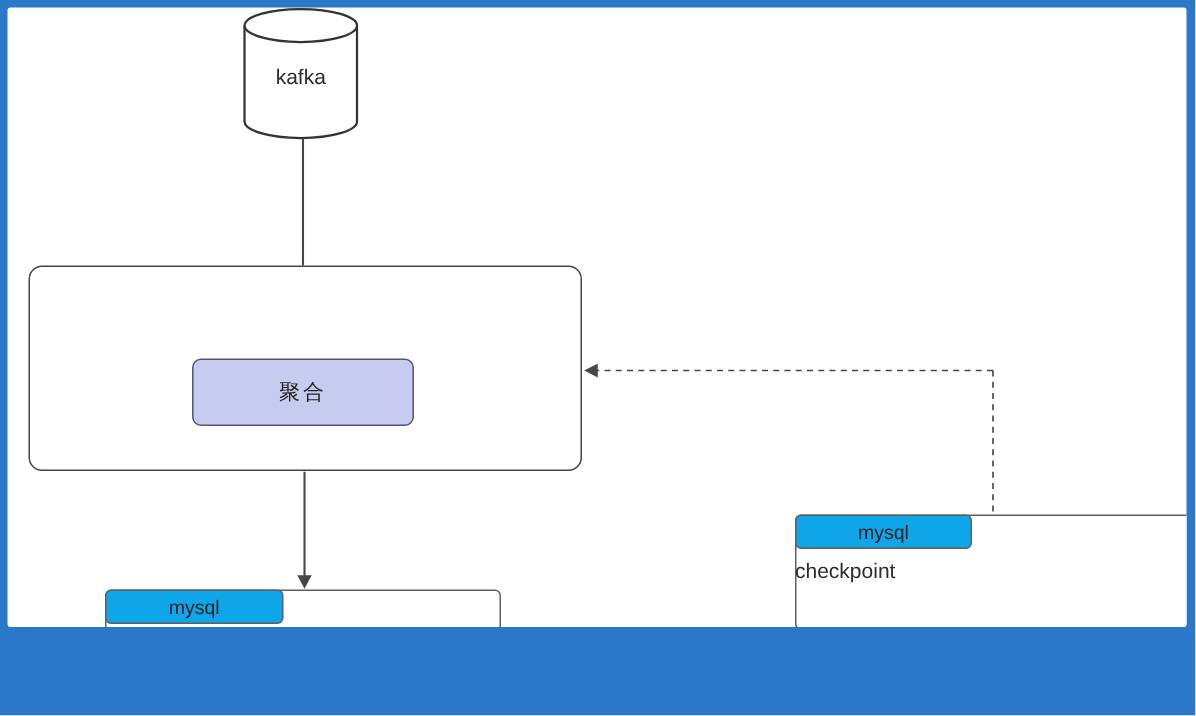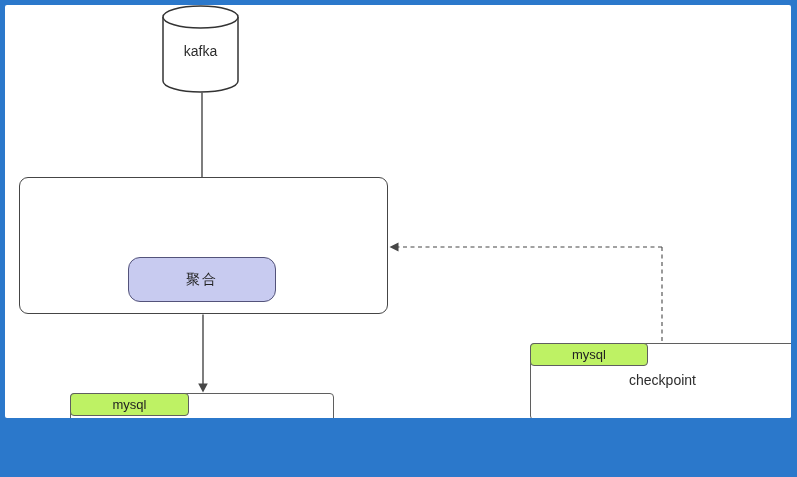--- a/index.html
+++ b/index.html
@@ -31,34 +31,34 @@
   }
   .pnode{
     left:128px;width:148px;height:45px;
     background:var(--node-purple,#c8cbf0);
     border:1.4px solid var(--node-purple-border,#53537a);
     border-radius:6px;
     display:flex;align-items:center;justify-content:center;
     font-size:14px;color:#222222;letter-spacing:2px;
   }
   .pnode.dedupe{top:194px;}
-  .pnode.aggregate{top:257px;border-radius:12px;}
+  .pnode.aggregate{top:239px;}
   .obox{background:#ffffff;border:1.3px solid var(--box-border,#5f5f5f);border-radius:4px;}
   .otab{
-    background:#bef264;border:1.3px solid var(--box-border,#5f5f5f);border-radius:4px;
+    background:#0ea5e9;border:1.3px solid var(--box-border,#5f5f5f);border-radius:4px;
     display:flex;align-items:center;justify-content:center;
     font-size:13px;color:#222222;
   }
   .sink-box{left:70px;top:393px;width:264px;height:76px;}
   .sink-tab{left:70px;top:393px;width:119px;height:23px;}
   .chk-box{left:530px;top:343px;width:265px;height:77px;}
   .chk-tab{left:530px;top:343px;width:118px;height:23px;}
   .chk-label{
     left:530px;top:372px;width:265px;
-    text-align:center;font-size:14px;color:#2c2c2c;
+    font-size:14px;color:#2c2c2c;
   }
   .watermark{
     right:8px;top:447px;
     font-size:18px;color:var(--watermark-gray,#c6c6c6);
     letter-spacing:0.5px;
   }
 </style>
 </head>
 <body>
 

